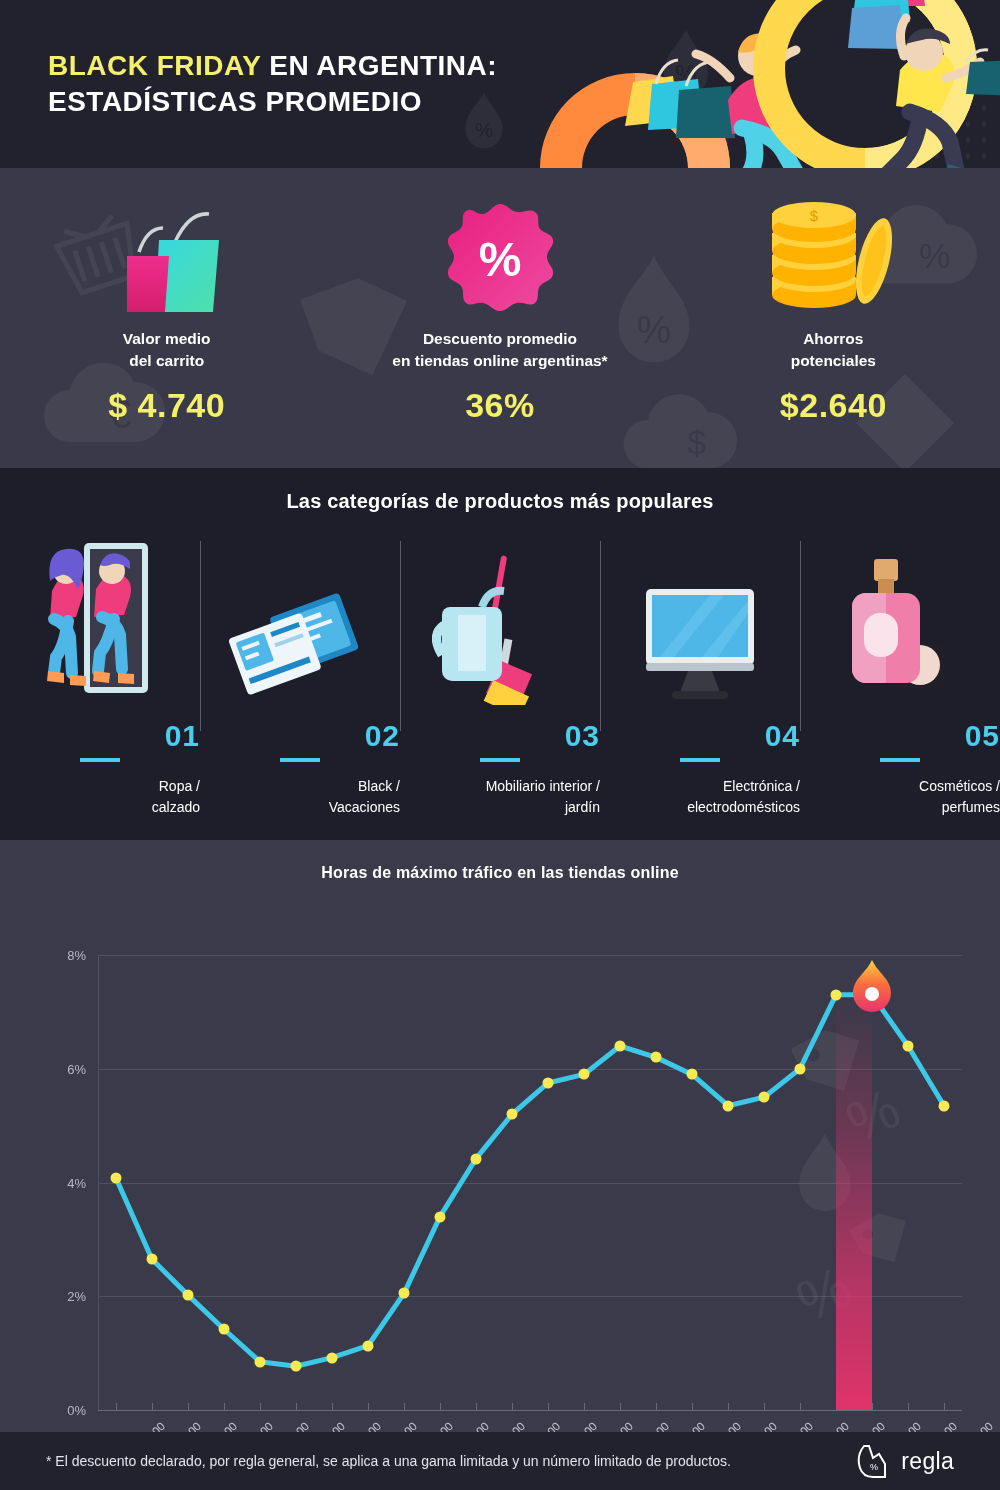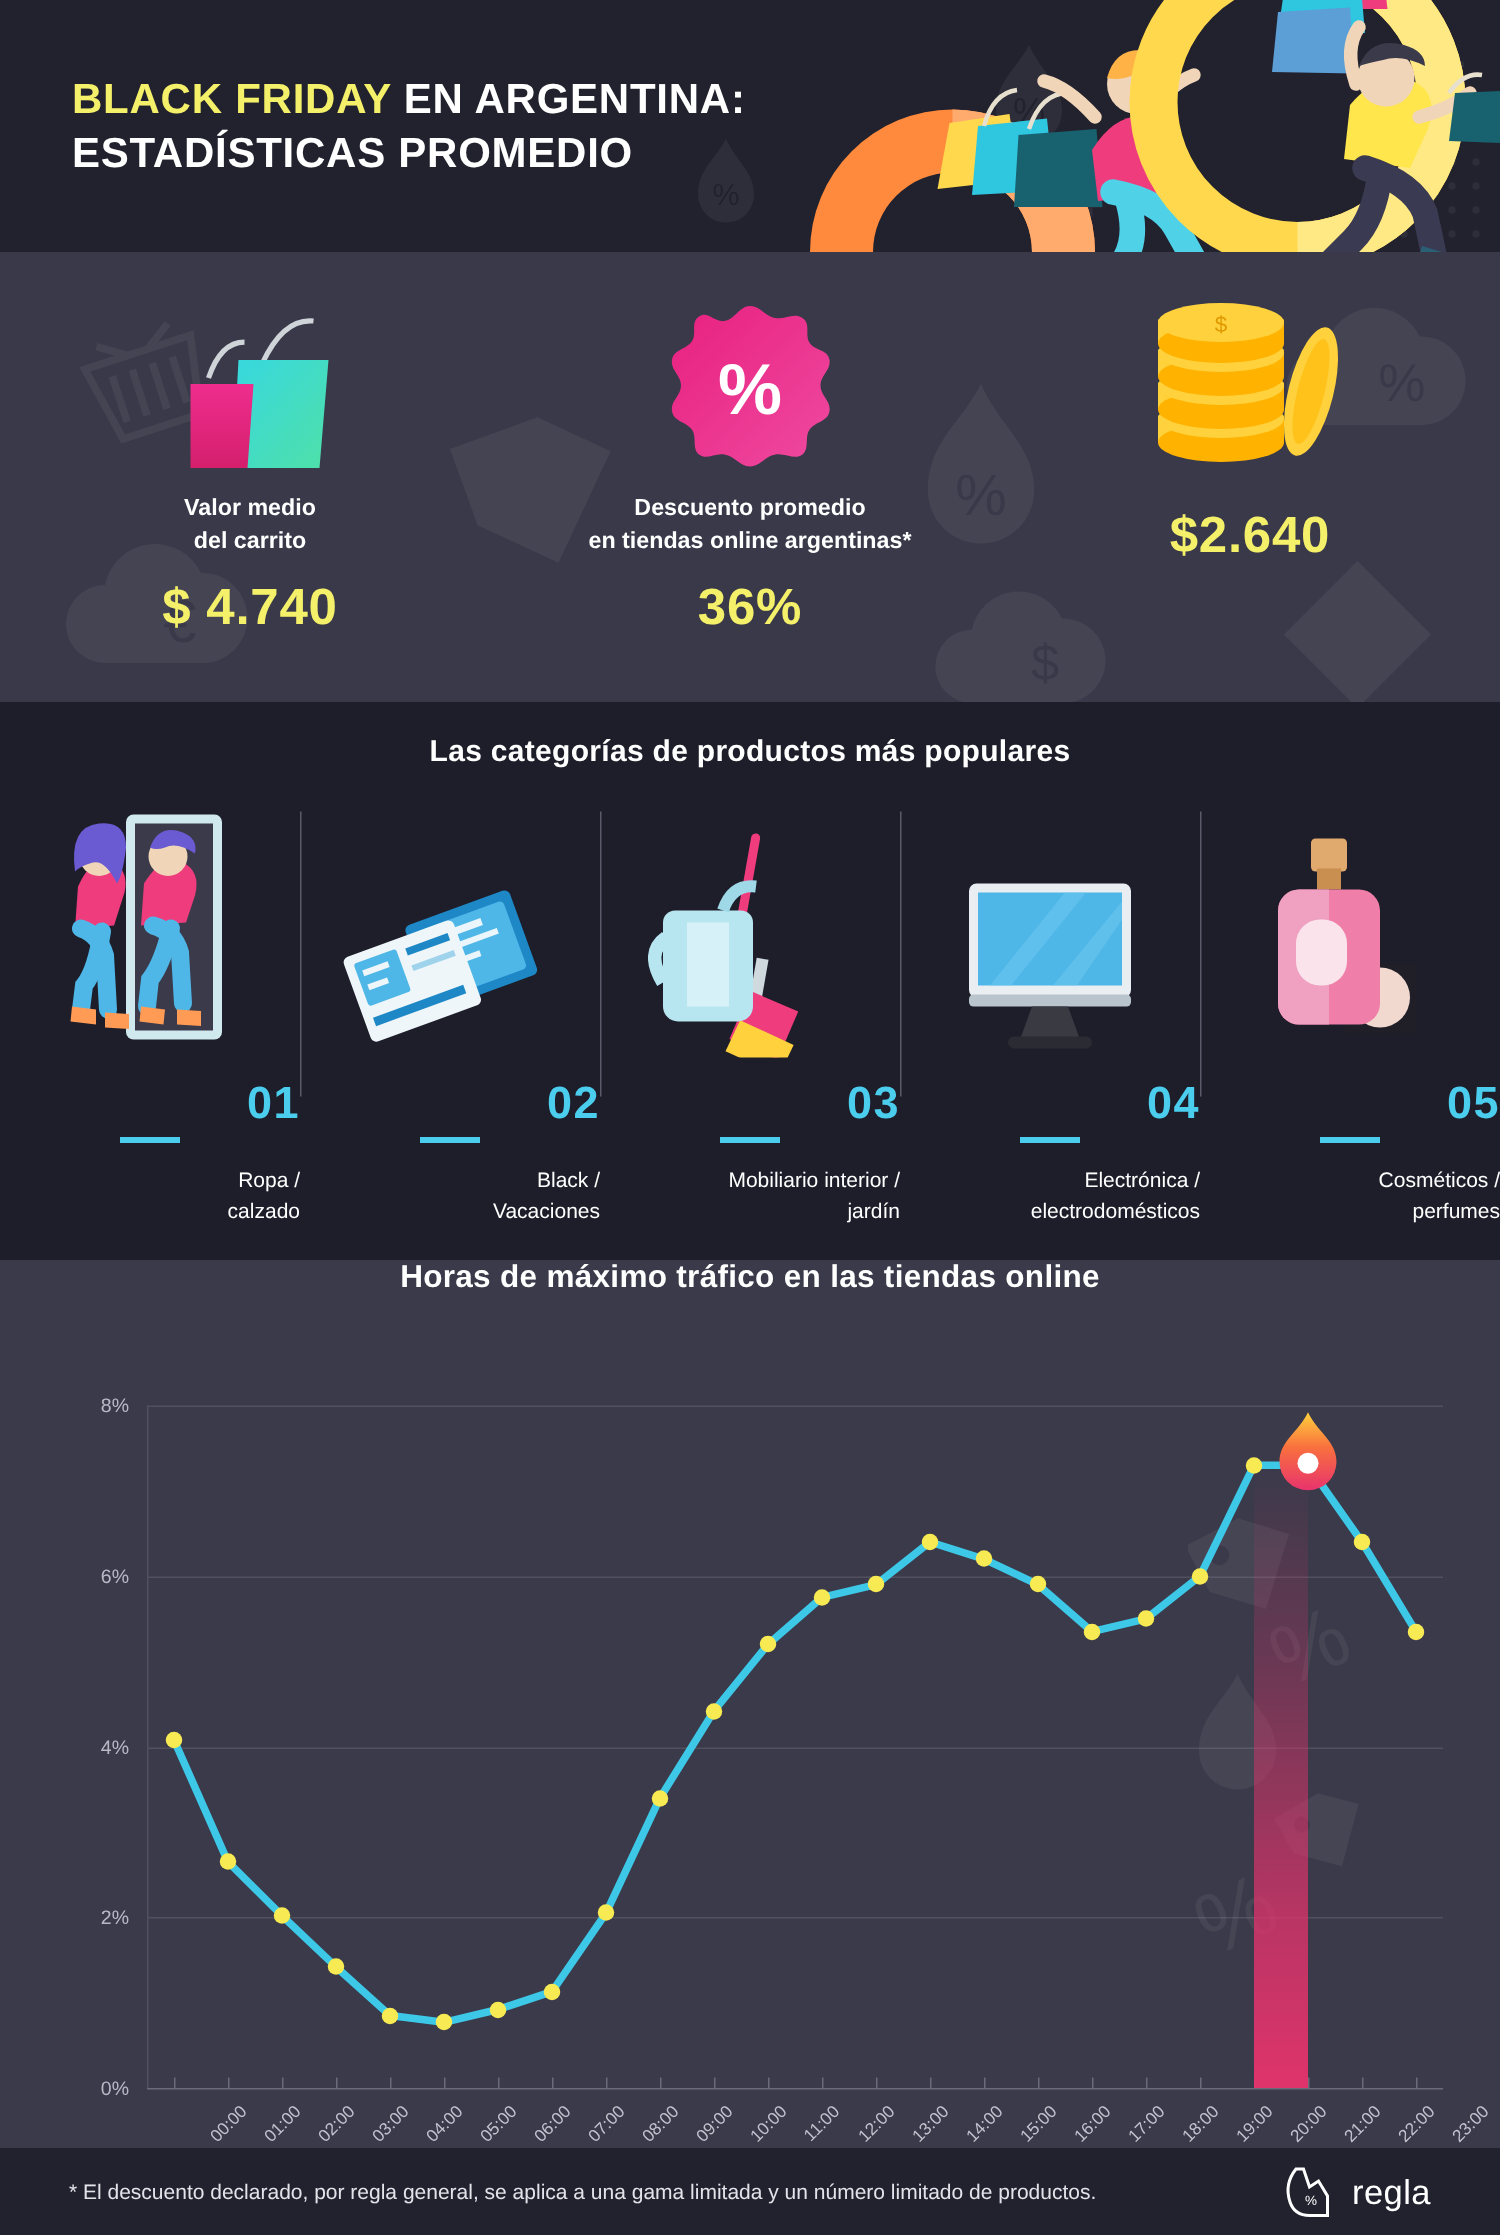--- a/index.html
+++ b/index.html
@@ -63,22 +63,22 @@
   .cat-underline {
     width: 40px; height: 4px; background: #4bcdee; margin: 5px auto 0;
   }
   .cat-label {
     color: #ffffff; font-size: 14px; line-height: 1.5; margin-top: 14px;
   }
 
   
   .chartsec { position: relative; height: 592px; background: #3a3a4a; }
   .chart-title {
-    text-align: center; color: #fff; font-size: 21px; font-weight: bold;
-    letter-spacing: .2px;
+    text-align: center; color: #fff; font-size: 16px; font-weight: bold;
+    padding-top: 24px; letter-spacing: .2px;
   }
   .chart-wrap { position: relative; width: 1000px; height: 520px; }
   .ytick {
     position: absolute; right: 0; width: 44px; text-align: right;
     color: #b9b9c6; font-size: 13px; transform: translateY(-50%);
   }
   .gridline { position: absolute; height: 1px; background: #50505f; }
   .axis-v { position: absolute; width: 1px; background: #50505f; }
   .axis-h { position: absolute; height: 1px; background: #6a6a7a; }
   .xtickmark { position: absolute; width: 1px; height: 7px; background: #6a6a7a; }
@@ -306,20 +306,24 @@
               <rect x="14" y="14" width="84" height="16" fill="url(#coinG)"></rect>
               <ellipse cx="56" cy="30" rx="42" ry="13" fill="#ffb300"></ellipse>
               <ellipse cx="56" cy="16" rx="42" ry="13" fill="#ffd23d"></ellipse>
               <text x="56" y="22" font-size="15" fill="#e09a00" text-anchor="middle" font-family="Liberation Sans">$</text>
             </g>
             <g transform="rotate(14 116 62)">
               <ellipse cx="116" cy="62" rx="15" ry="44" fill="#ffd23d"></ellipse>
               <ellipse cx="116" cy="62" rx="9" ry="36" fill="#ffc21a"></ellipse>
             </g>
           </svg>
+        </div>
+        <div class="stat-label">
+          <div>Ahorros</div>
+          <div>potenciales</div>
         </div>
         <div class="stat-value">$2.640</div>
       </div>
 
     </div>
   </div>
 
   <div class="cats">
     <div class="cats-title">Las categorías de productos más populares</div>
     <div class="cats-row">

